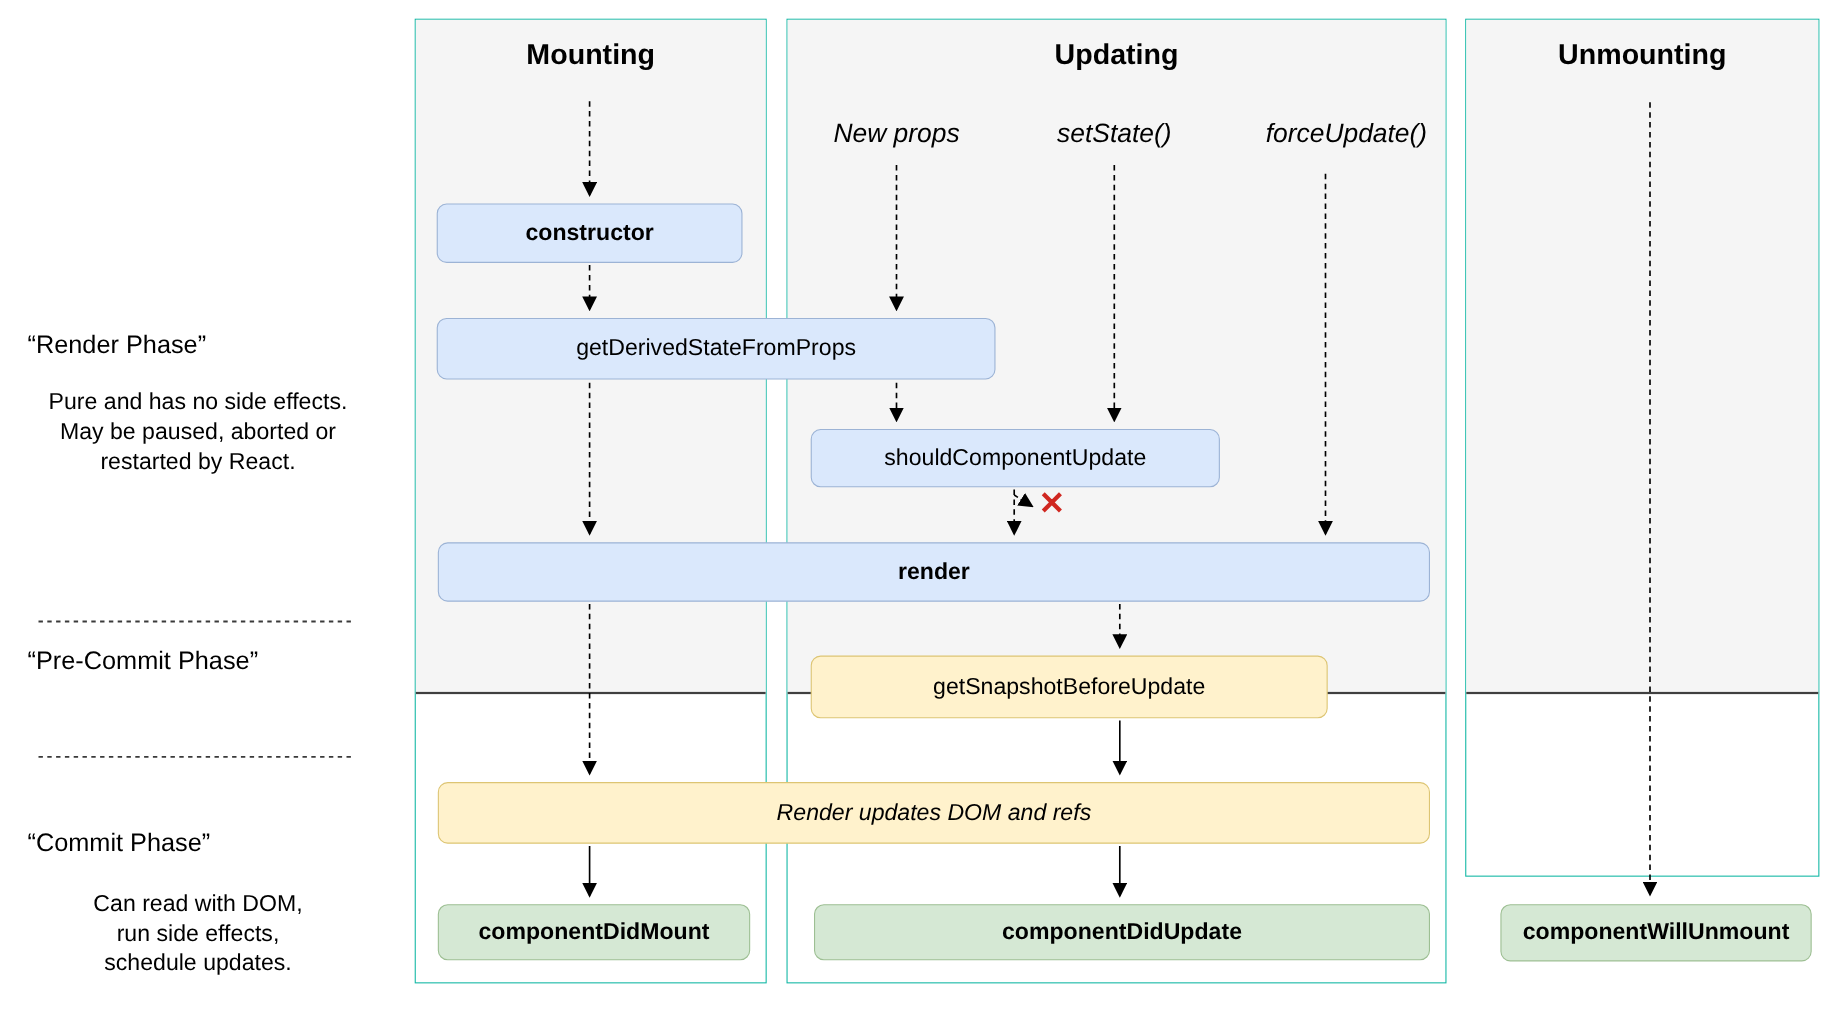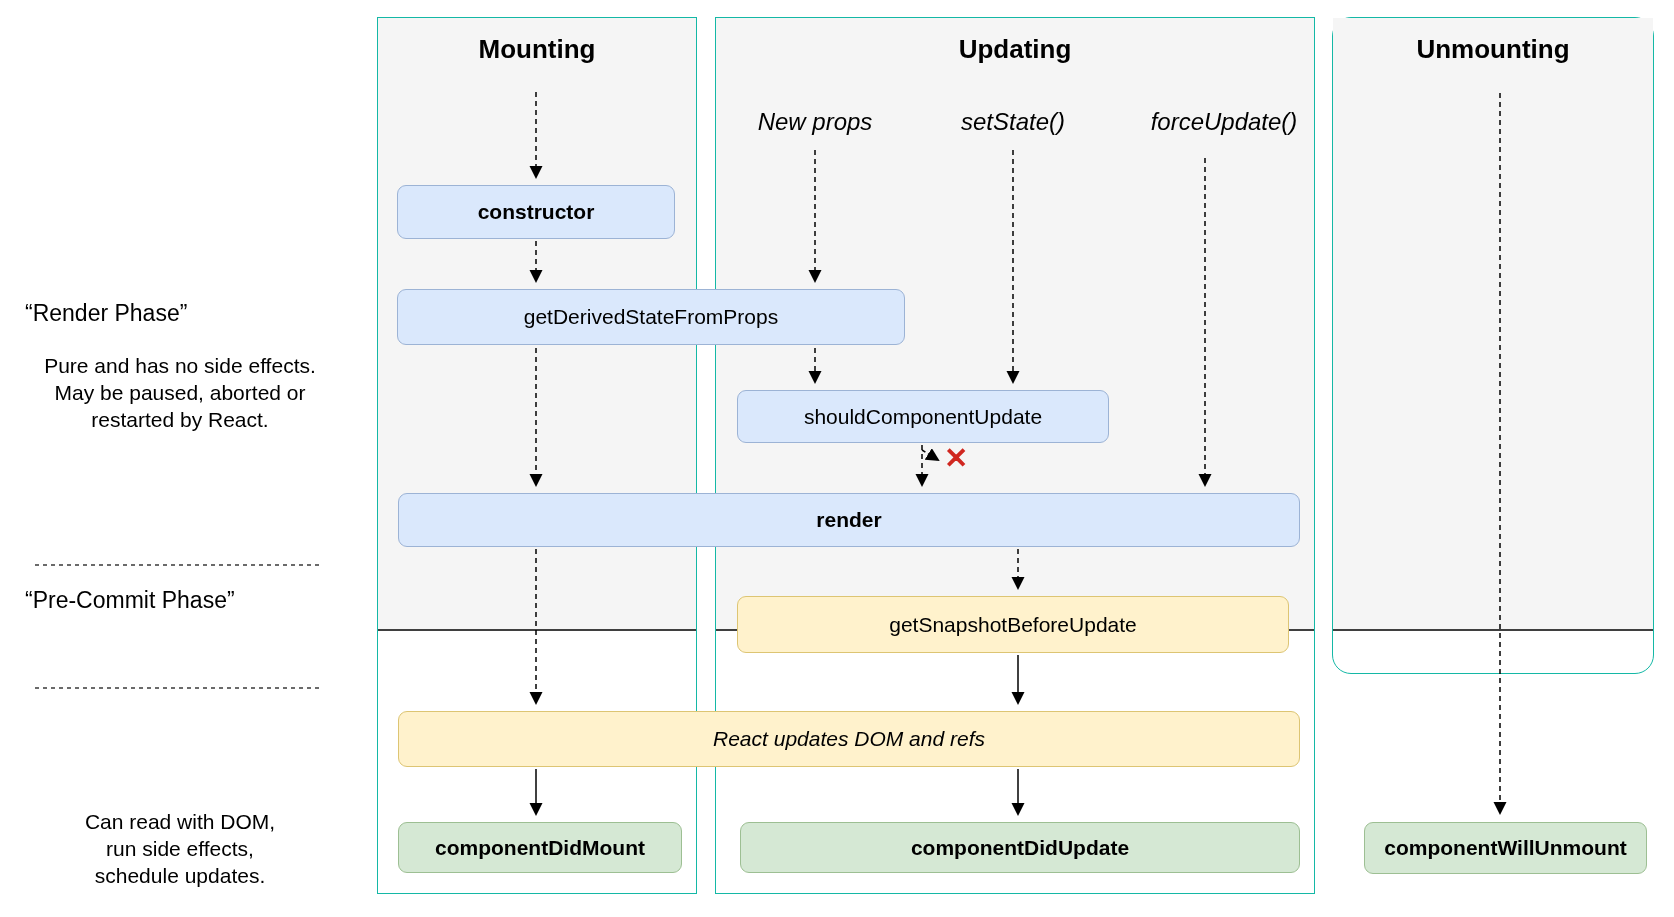--- a/index.html
+++ b/index.html
@@ -104,35 +104,36 @@
 
 <div id="canvas">
 
   <div class="phase-title" style="top:300px">“Render Phase”</div>
   <div class="phase-desc" style="top:352px">Pure and has no side effects.
 May be paused, aborted or
 restarted by React.</div>
 
   <div class="phase-title" style="top:587px">“Pre-Commit Phase”</div>
 
+  <div class="phase-title" style="top:753px">“Commit Phase”</div>
   <div class="phase-desc" style="top:808px">Can read with DOM,
 run side effects,
 schedule updates.</div>
 
   <div class="col" style="left:377px; top:17px; width:320px; height:877px;">
     <div class="col-gray" style="height:611px"></div>
     <div class="col-title">Mounting</div>
   </div>
 
   <div class="col" style="left:715px; top:17px; width:600px; height:877px;">
     <div class="col-gray" style="height:611px"></div>
     <div class="col-title">Updating</div>
   </div>
 
-  <div class="col" style="left:1332px; top:17px; width:322px; height:657px;border-radius:19px;">
+  <div class="col" style="left:1332px; top:17px; width:322px; height:780px;">
     <div class="col-gray" style="height:611px"></div>
     <div class="col-title">Unmounting</div>
   </div>
 
   <div class="trigger" style="left:725px; top:108px">New props</div>
   <div class="trigger" style="left:923px; top:108px">setState()</div>
   <div class="trigger" style="left:1134px; top:108px">forceUpdate()</div>
 
   <svg class="arrows" viewBox="0 0 1674 917" xmlns="http://www.w3.org/2000/svg">
     <defs>
@@ -171,23 +172,23 @@
   <span class="skip-x">✕</span>
 
   <div class="node blue bold" style="left:397px; top:185px; width:278px; height:54px;">constructor</div>
 
   <div class="node blue" style="left:397px; top:289px; width:508px; height:56px;">getDerivedStateFromProps</div>
 
   <div class="node blue" style="left:737px; top:390px; width:372px; height:53px;">shouldComponentUpdate</div>
 
   <div class="node blue bold" style="left:398px; top:493px; width:902px; height:54px;">render</div>
 
-  <div class="node yellow" style="left:737px; top:596px; width:552px; height:57px;">getSnapshotBeforeUpdate</div>
+  <div class="node yellow" style="left:737px; top:596px; width:470px; height:57px;">getSnapshotBeforeUpdate</div>
 
-  <div class="node yellow italic" style="left:398px; top:711px; width:902px; height:56px;">React updates DOM and refs</div>
+  <div class="node yellow italic" style="left:398px; top:711px; width:902px; height:56px;">Render updates DOM and refs</div>
 
   <div class="node green bold" style="left:398px; top:822px; width:284px; height:51px;">componentDidMount</div>
 
   <div class="node green bold" style="left:740px; top:822px; width:560px; height:51px;">componentDidUpdate</div>
 
   <div class="node green bold" style="left:1364px; top:822px; width:283px; height:52px;">componentWillUnmount</div>
 
 </div>
 
 </body></html>

